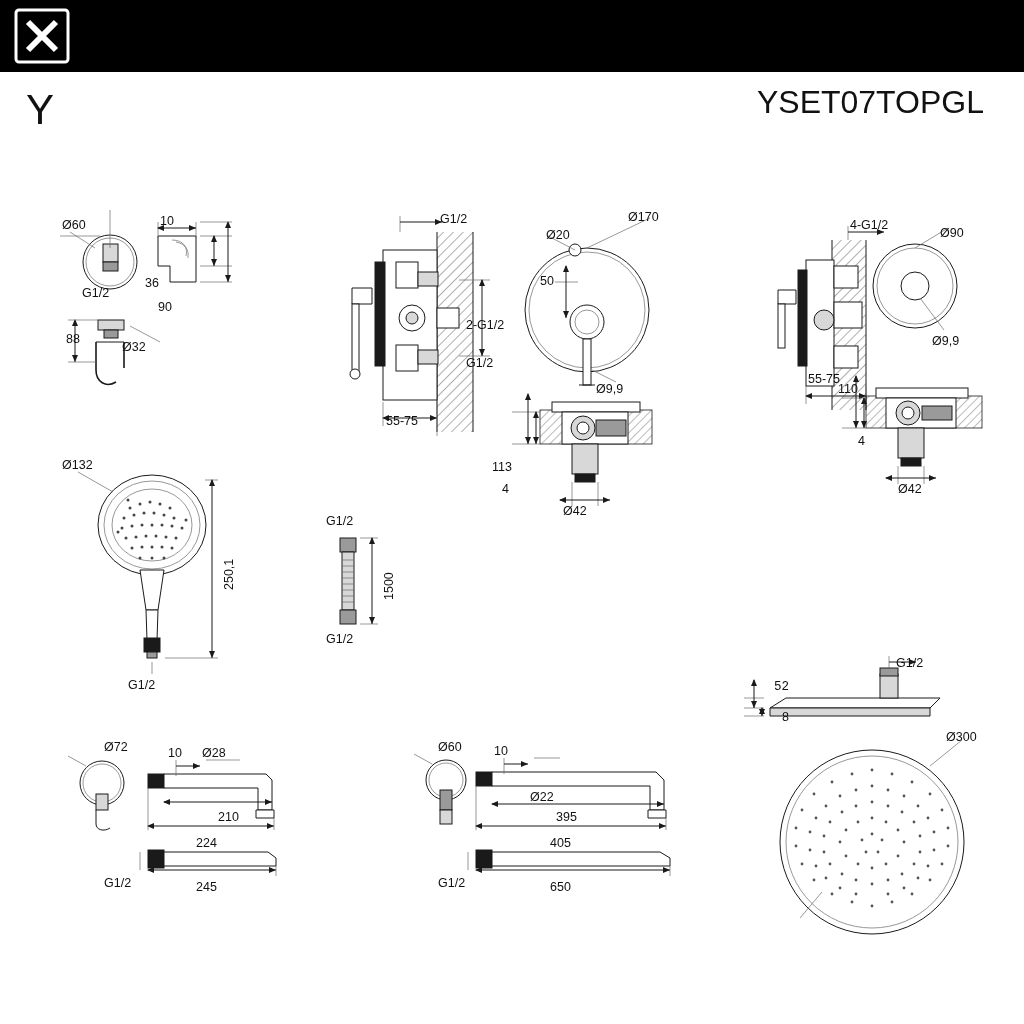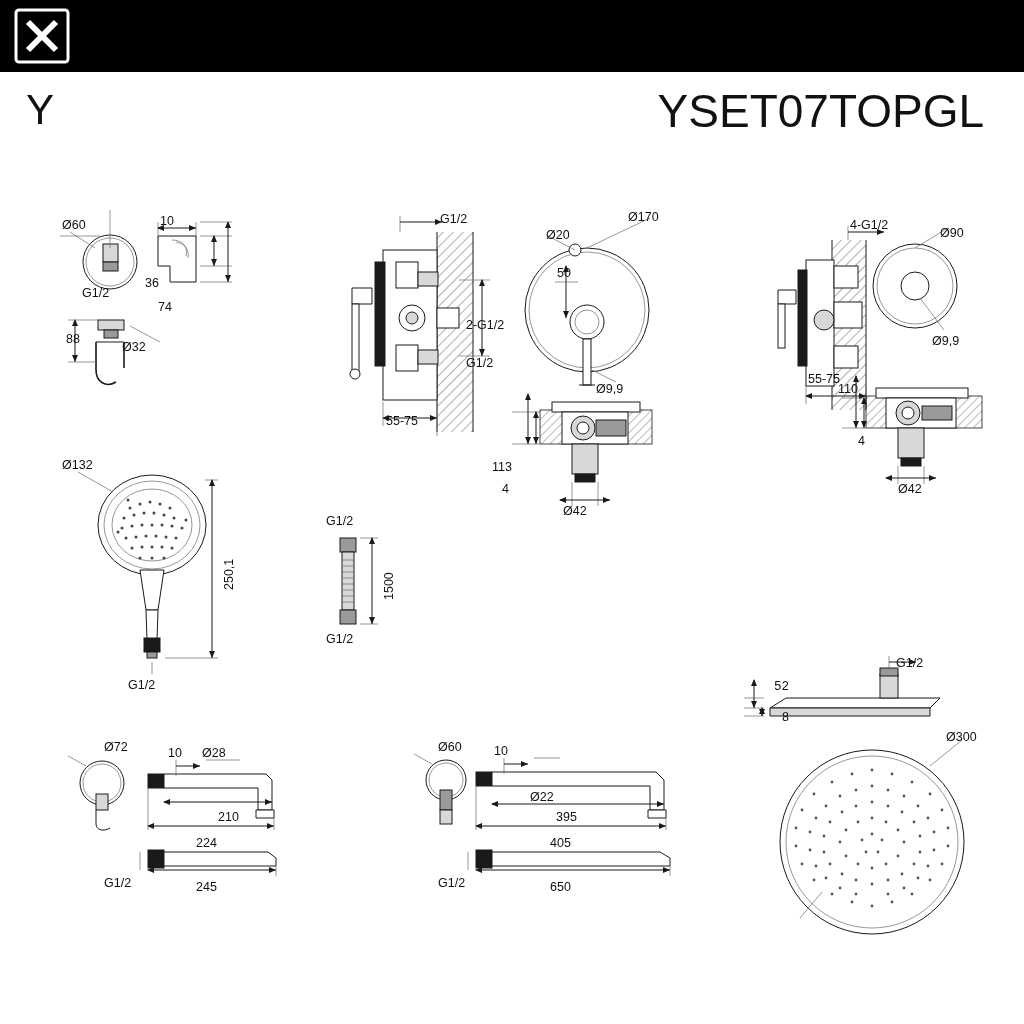--- a/index.html
+++ b/index.html
@@ -21,21 +21,21 @@
     color:#fff;font-size:34px;font-weight:bold;letter-spacing:1px;margin-left:12px;
     font-family:"Liberation Sans", sans-serif;
   }
   .titlerow{
     position:absolute;left:0;top:72px;width:1024px;height:92px;
   }
   .series{
     position:absolute;left:26px;top:14px;font-size:42px;font-weight:300;color:#111;
   }
   .code{
-    position:absolute;right:40px;top:12px;font-size:46px;font-weight:500;color:#111;
+    position:absolute;right:40px;top:12px;font-size:32px;font-weight:500;color:#111;
     letter-spacing:0px;
   }
   
   .canvas{position:absolute;left:0;top:170px;width:1024px;height:854px;}
   .lbl{position:absolute;font-size:12.5px;color:#111;white-space:nowrap;}
   .vert{transform-origin:0 0;transform:rotate(-90deg);}
   svg.dr{position:absolute;left:0;top:0;width:1024px;height:854px;pointer-events:none;}
   .ln{stroke:#1a1a1a;stroke-width:1;fill:none;}
   .ln2{stroke:#1a1a1a;stroke-width:1.6;fill:none;}
   .thin{stroke:#6b6b6b;stroke-width:.7;fill:none;}
@@ -413,32 +413,32 @@
   </g>
   <line x1="930" y1="596" x2="962" y2="570" class="thin"></line>
   <line x1="822" y1="722" x2="800" y2="748" class="thin"></line>
 
 </svg>
 
 <span class="lbl" style="left:62px;  top:48px;">Ø60</span>
 <span class="lbl" style="left:160px; top:44px;">10</span>
 <span class="lbl" style="left:82px;  top:116px;">G1/2</span>
 <span class="lbl" style="left:145px; top:106px;">36</span>
-<span class="lbl" style="left:158px; top:130px;">74</span>
+<span class="lbl" style="left:158px; top:130px;">90</span>
 <span class="lbl" style="left:66px;  top:162px;">88</span>
 <span class="lbl" style="left:122px; top:170px;">Ø32</span>
 
 <span class="lbl" style="left:440px; top:42px;">G1/2</span>
 <span class="lbl" style="left:466px; top:148px;">2-G1/2</span>
 <span class="lbl" style="left:466px; top:186px;">G1/2</span>
 <span class="lbl" style="left:386px; top:244px;">55-75</span>
 
 <span class="lbl" style="left:628px; top:40px;">Ø170</span>
 <span class="lbl" style="left:546px; top:58px;">Ø20</span>
-<span class="lbl" style="left:540px; top:96px;margin-left:17px;">50</span>
+<span class="lbl" style="left:540px; top:104px;">50</span>
 <span class="lbl" style="left:596px; top:212px;">Ø9,9</span>
 
 <span class="lbl" style="left:480px; top:290px;margin-left:12px;">113</span>
 <span class="lbl" style="left:502px; top:312px;">4</span>
 <span class="lbl" style="left:563px; top:334px;">Ø42</span>
 
 <span class="lbl" style="left:850px; top:48px;">4-G1/2</span>
 <span class="lbl" style="left:940px; top:56px;">Ø90</span>
 <span class="lbl" style="left:932px; top:164px;">Ø9,9</span>
 <span class="lbl" style="left:808px; top:202px;">55-75</span>

